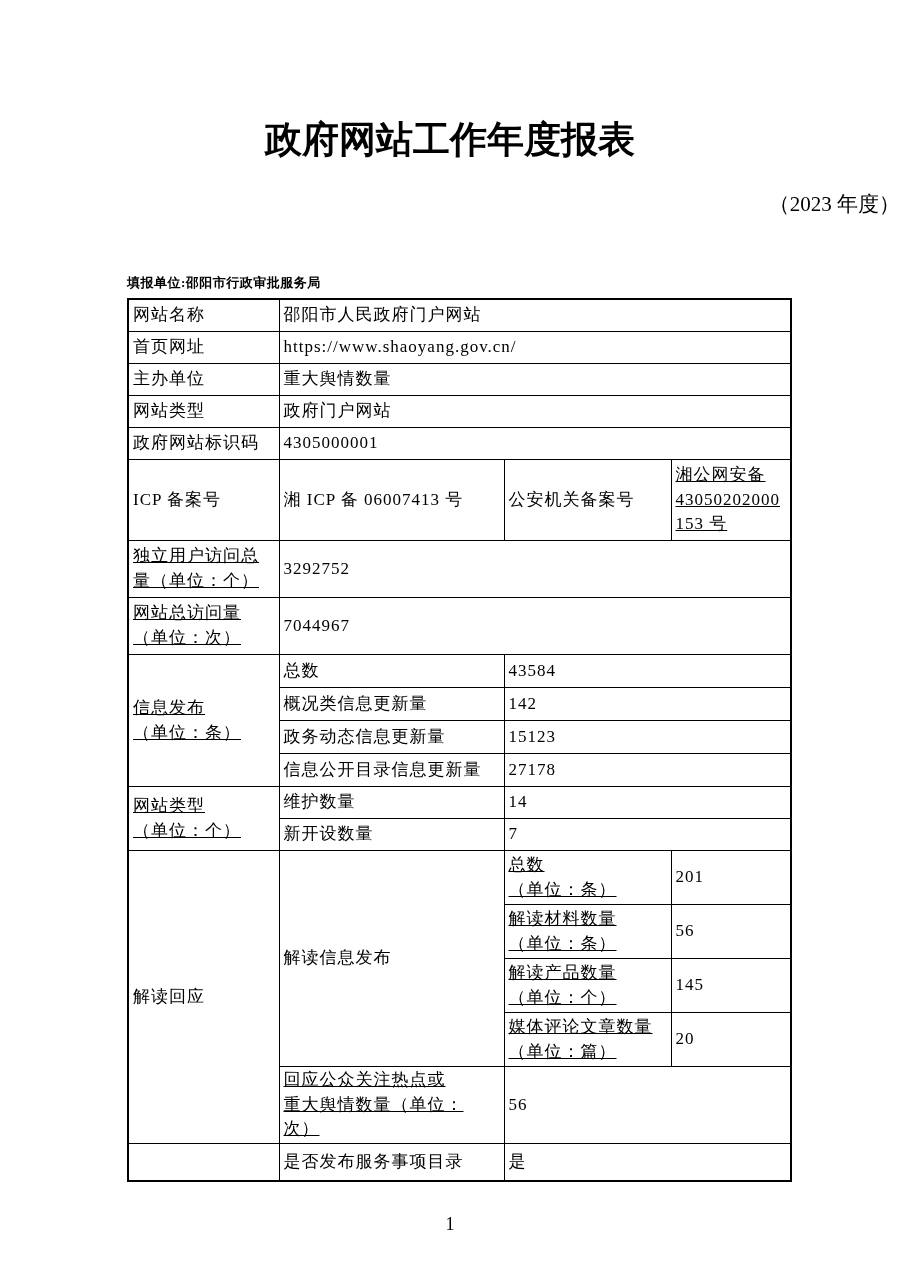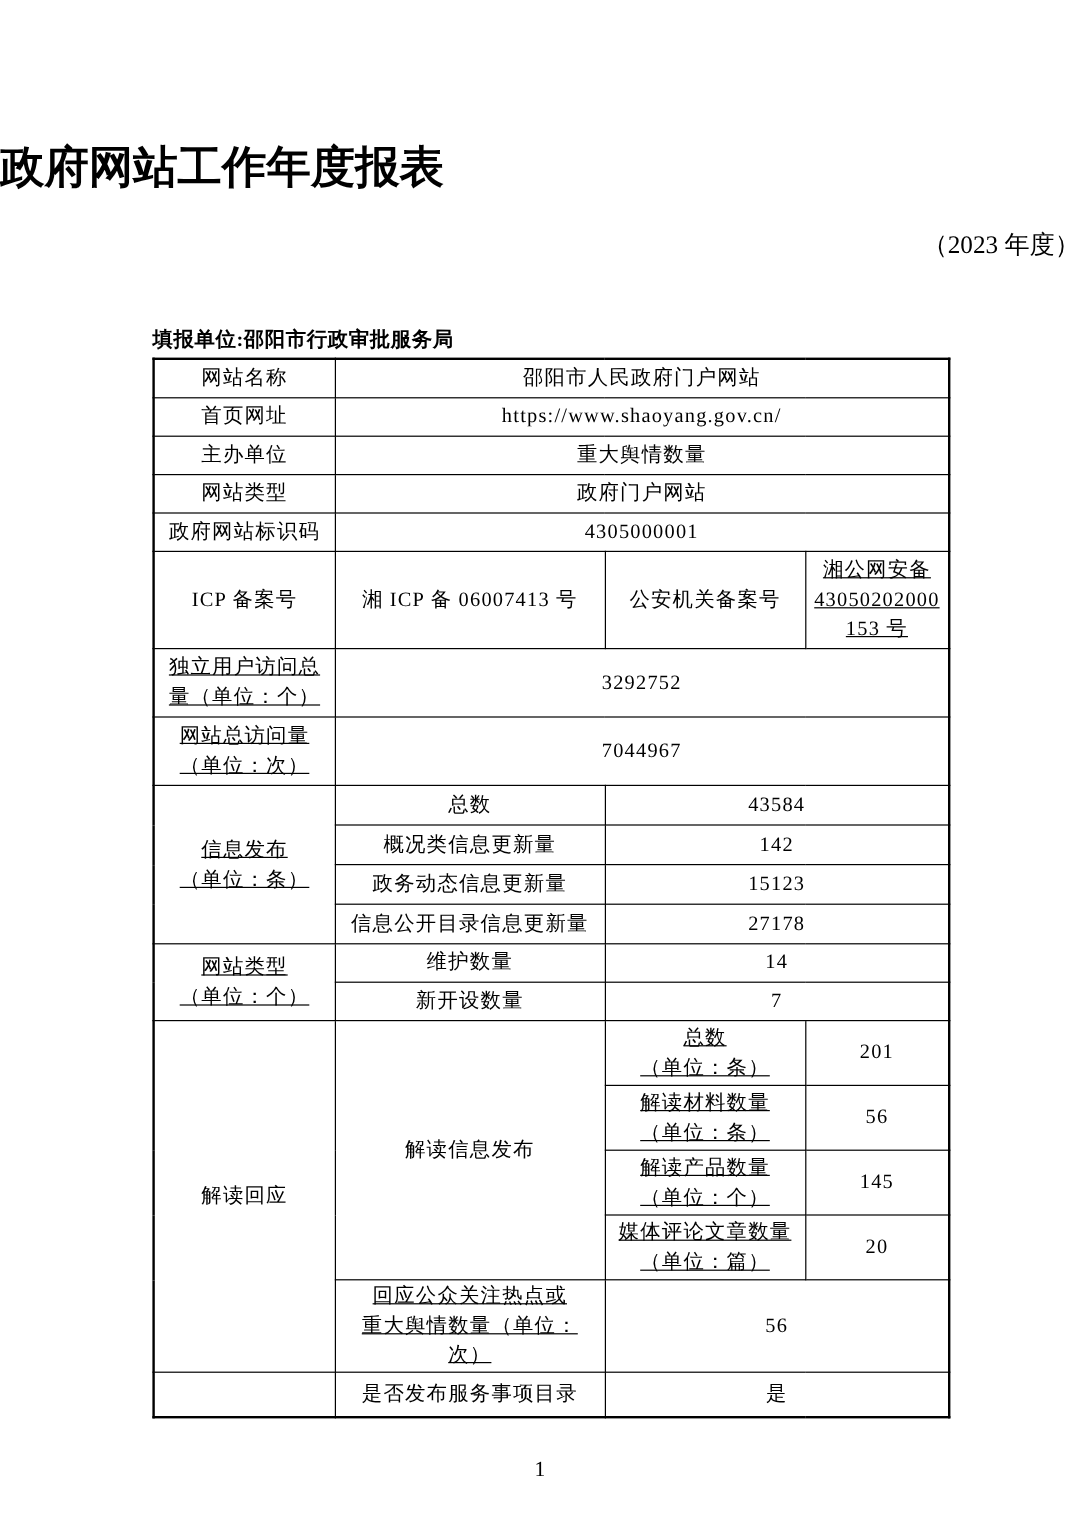--- a/index.html
+++ b/index.html
@@ -13,49 +13,50 @@
     overflow: hidden;
   }
   .page {
     position: relative;
     width: 900px;
     height: 1272px;
     background: #ffffff;
   }
   .doc-title {
     padding-top: 120px;
+    text-align: center;
     font-family: "Liberation Sans", sans-serif;
     font-weight: 700;
     font-size: 37px;
     line-height: 40px;
     letter-spacing: 0px;
   }
   .doc-subtitle {
     margin-top: 32px;
     text-align: right;
     font-size: 21px;
     line-height: 24px;
   }
   .unit-line {
     margin: 56px 0 0 127px;
     font-weight: 700;
-    font-size: 17px;
+    font-size: 13px;
     line-height: 22px;
     letter-spacing: 0.5px;
   }
   table.report {
     margin: 4px 0 0 127px;
     width: 663px;
     border-collapse: collapse;
     table-layout: fixed;
     border: 2px solid #000000;
   }
   table.report td {
     border: 1px solid #000000;
-    text-align: center;
+    text-align: left;
     vertical-align: middle;
     font-size: 17px;
     line-height: 1.45;
     padding: 1px 4px;
     letter-spacing: 1px;
     word-break: break-all;
   }
   .pre { white-space: pre-line; text-decoration: underline; }
   .r-basic td { height: 29px; }
   .r-icp td   { height: 78px; }

